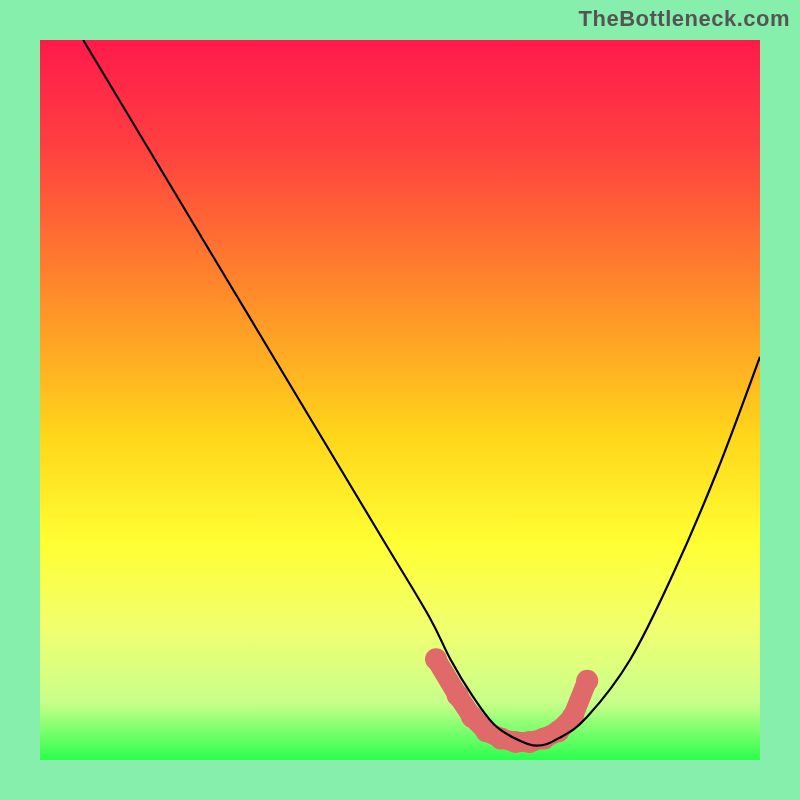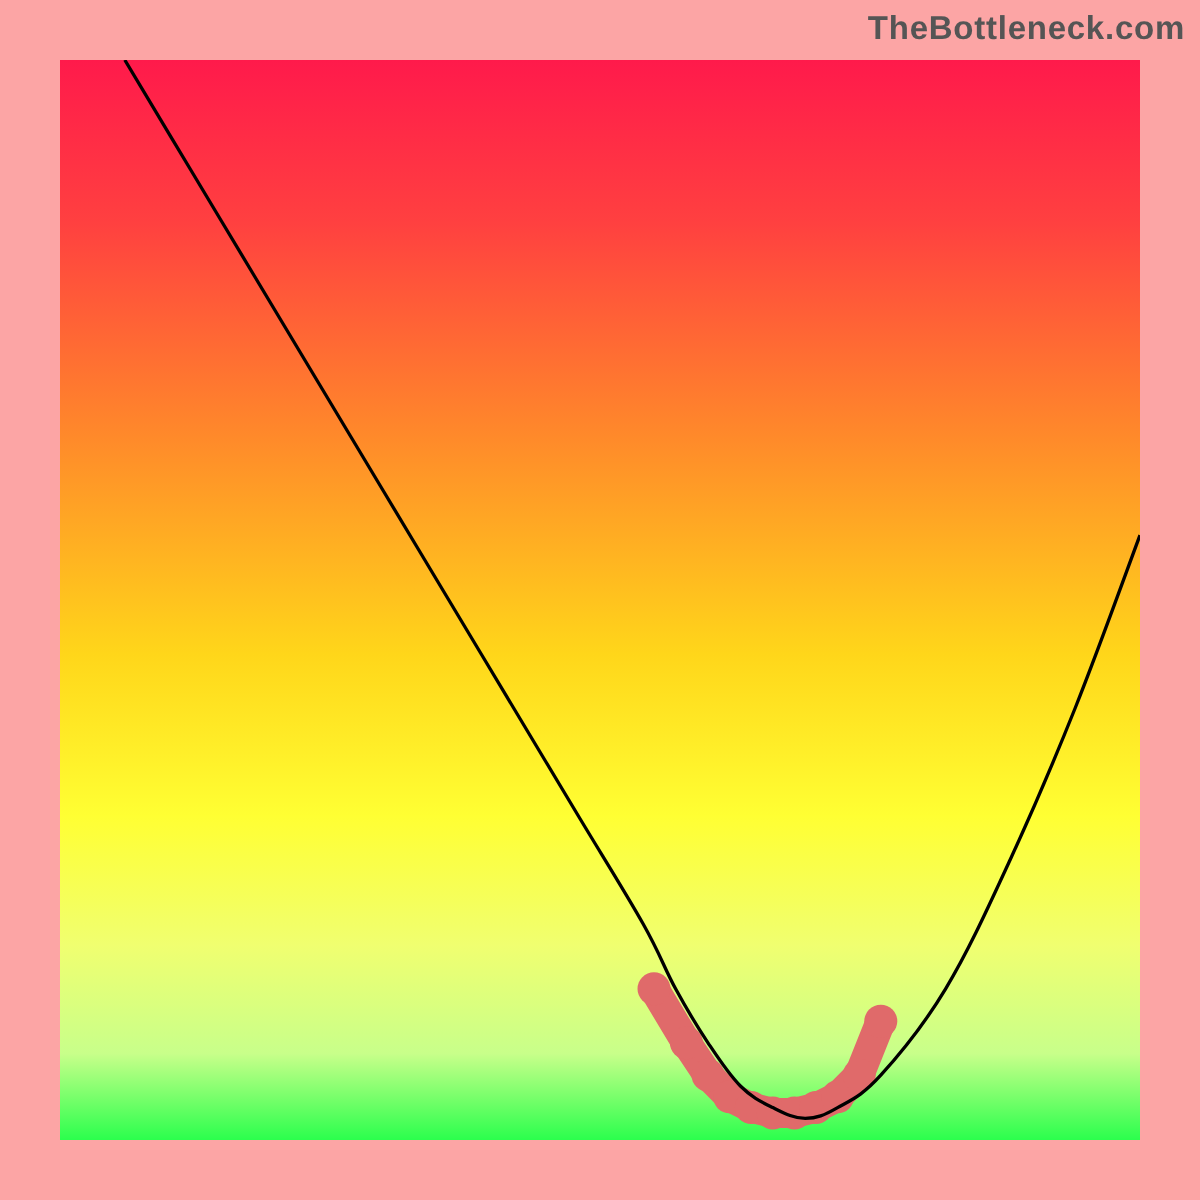--- a/index.html
+++ b/index.html
@@ -10,21 +10,21 @@
     height: 800px;
     overflow: hidden;
     position: relative;
   }
   .outer {
     position: absolute;
     top: 0;
     left: 0;
     width: 800px;
     height: 800px;
-    background: #fca5a5;
+    background: #86efac;
   }
   .watermark {
     position: absolute;
     top: 6px;
     right: 10px;
     color: #555;
     font-family: Arial, Helvetica, sans-serif;
     font-weight: 700;
     font-size: 22px;
     letter-spacing: 0.5px;

